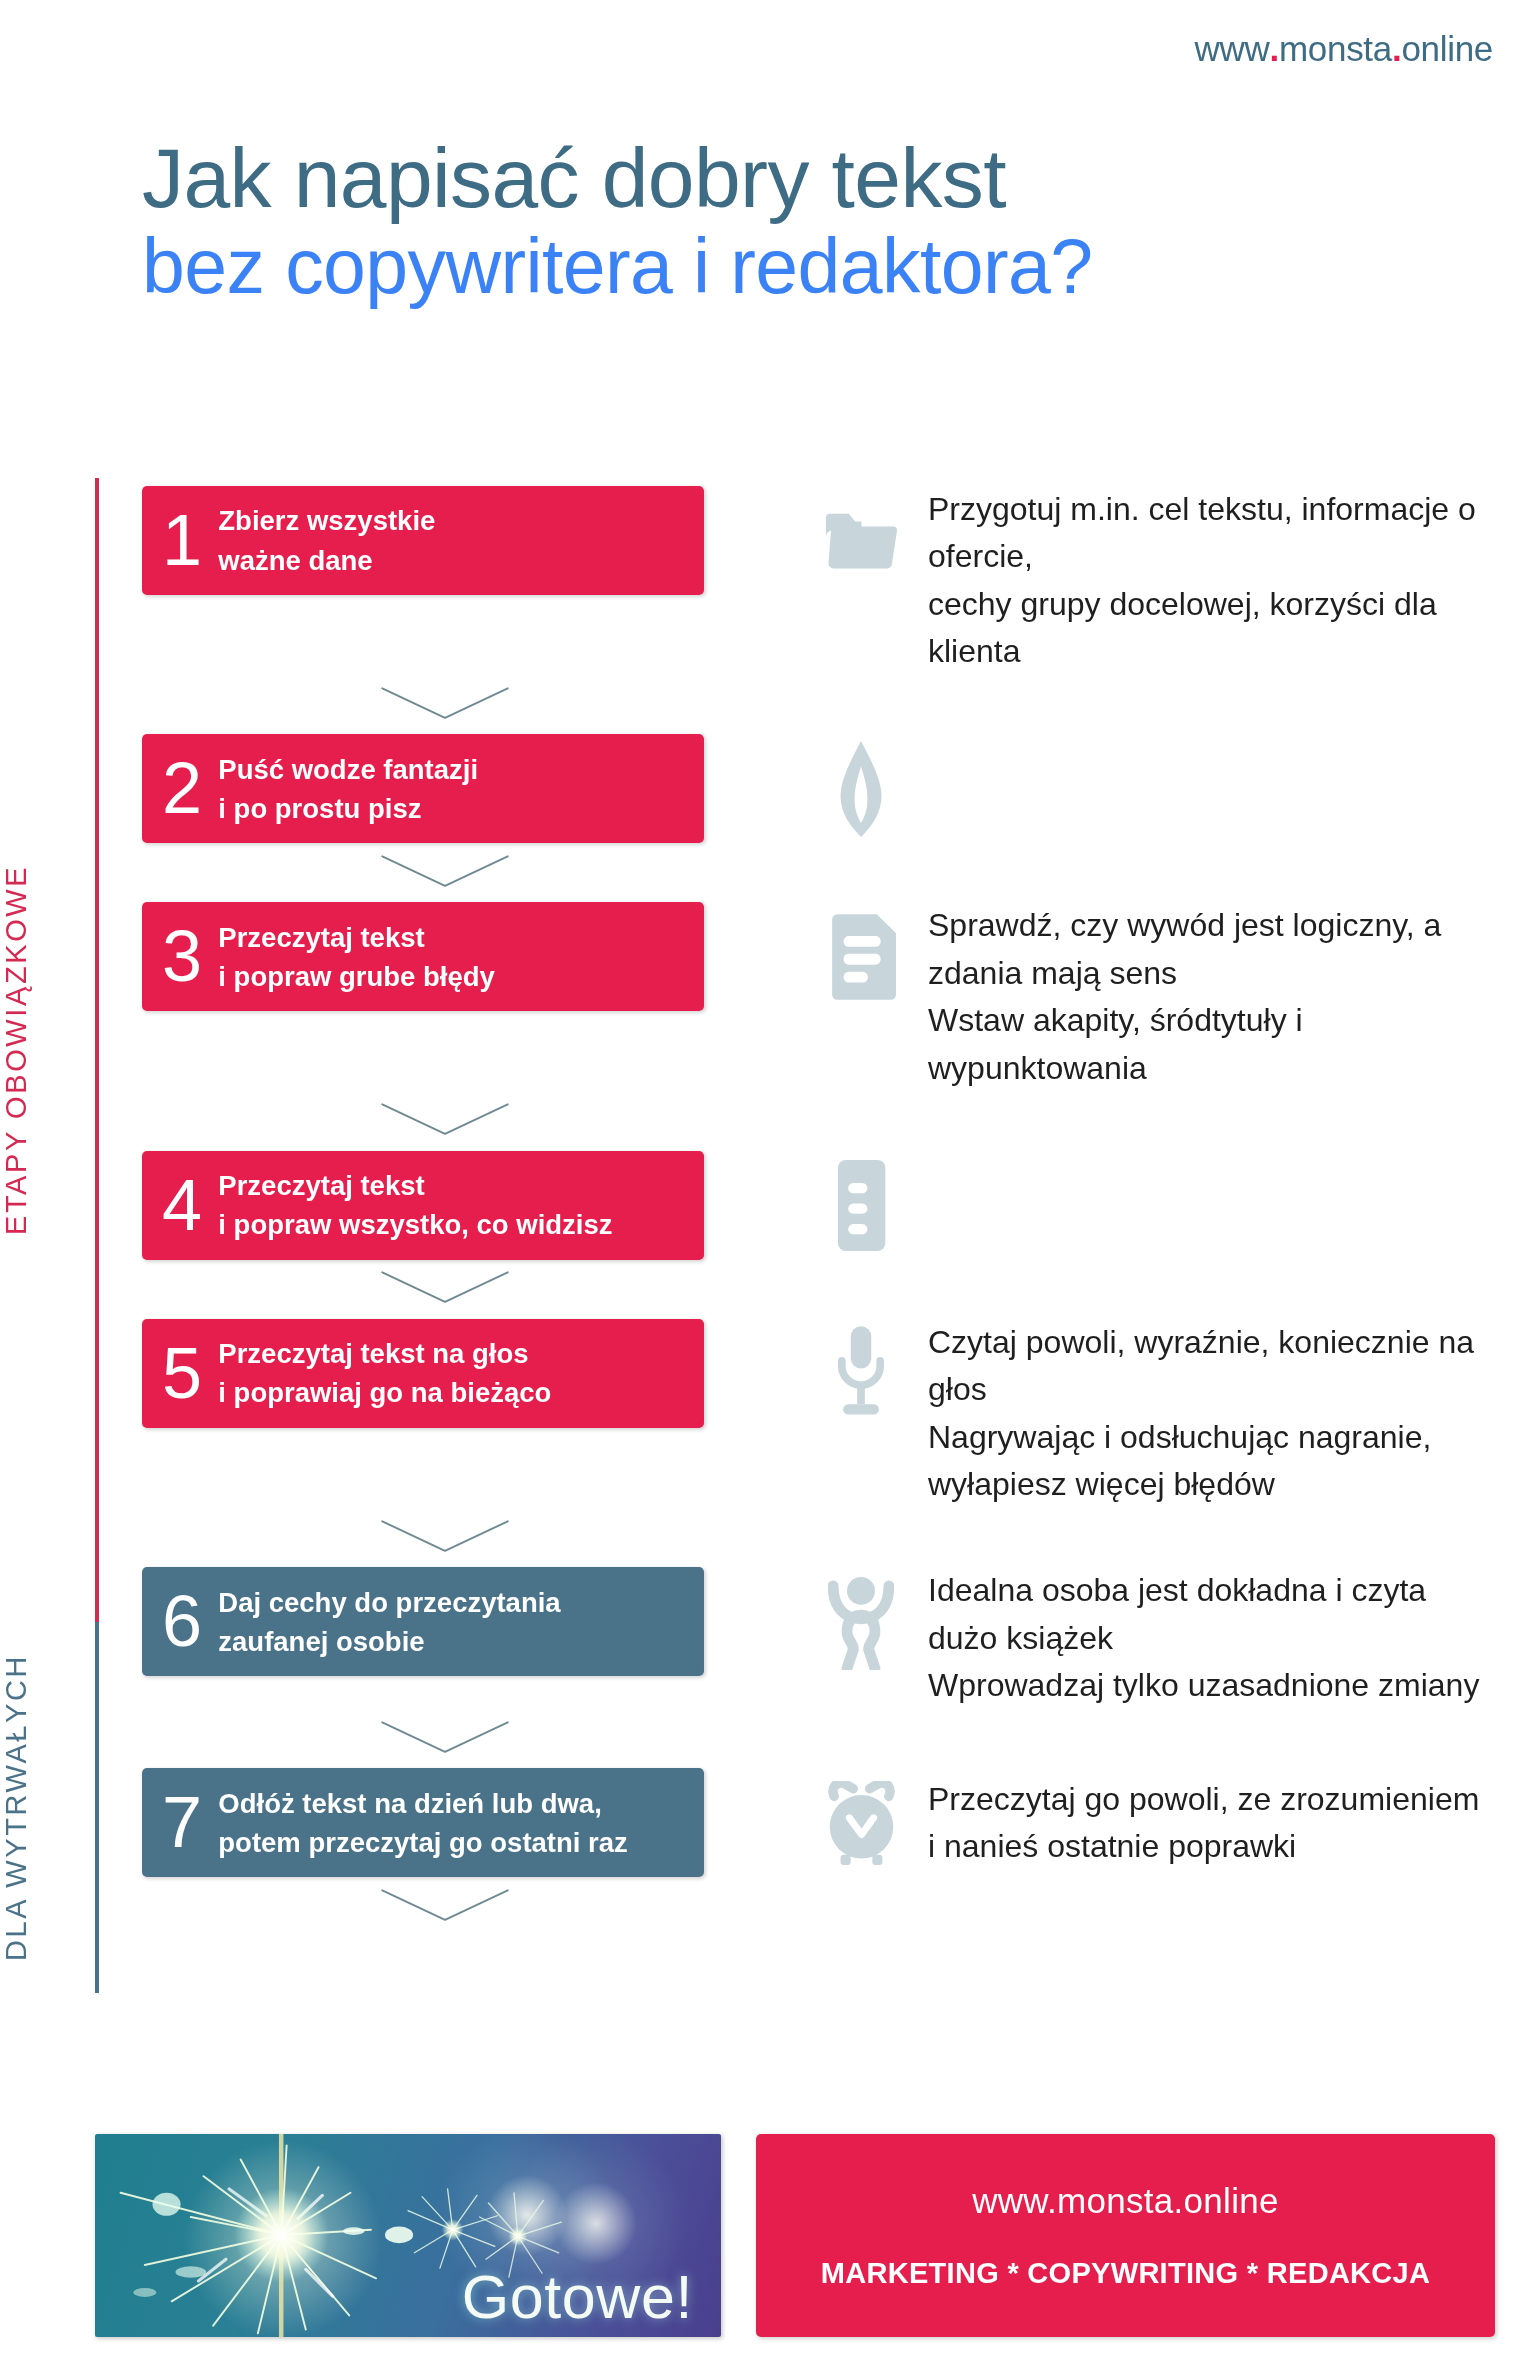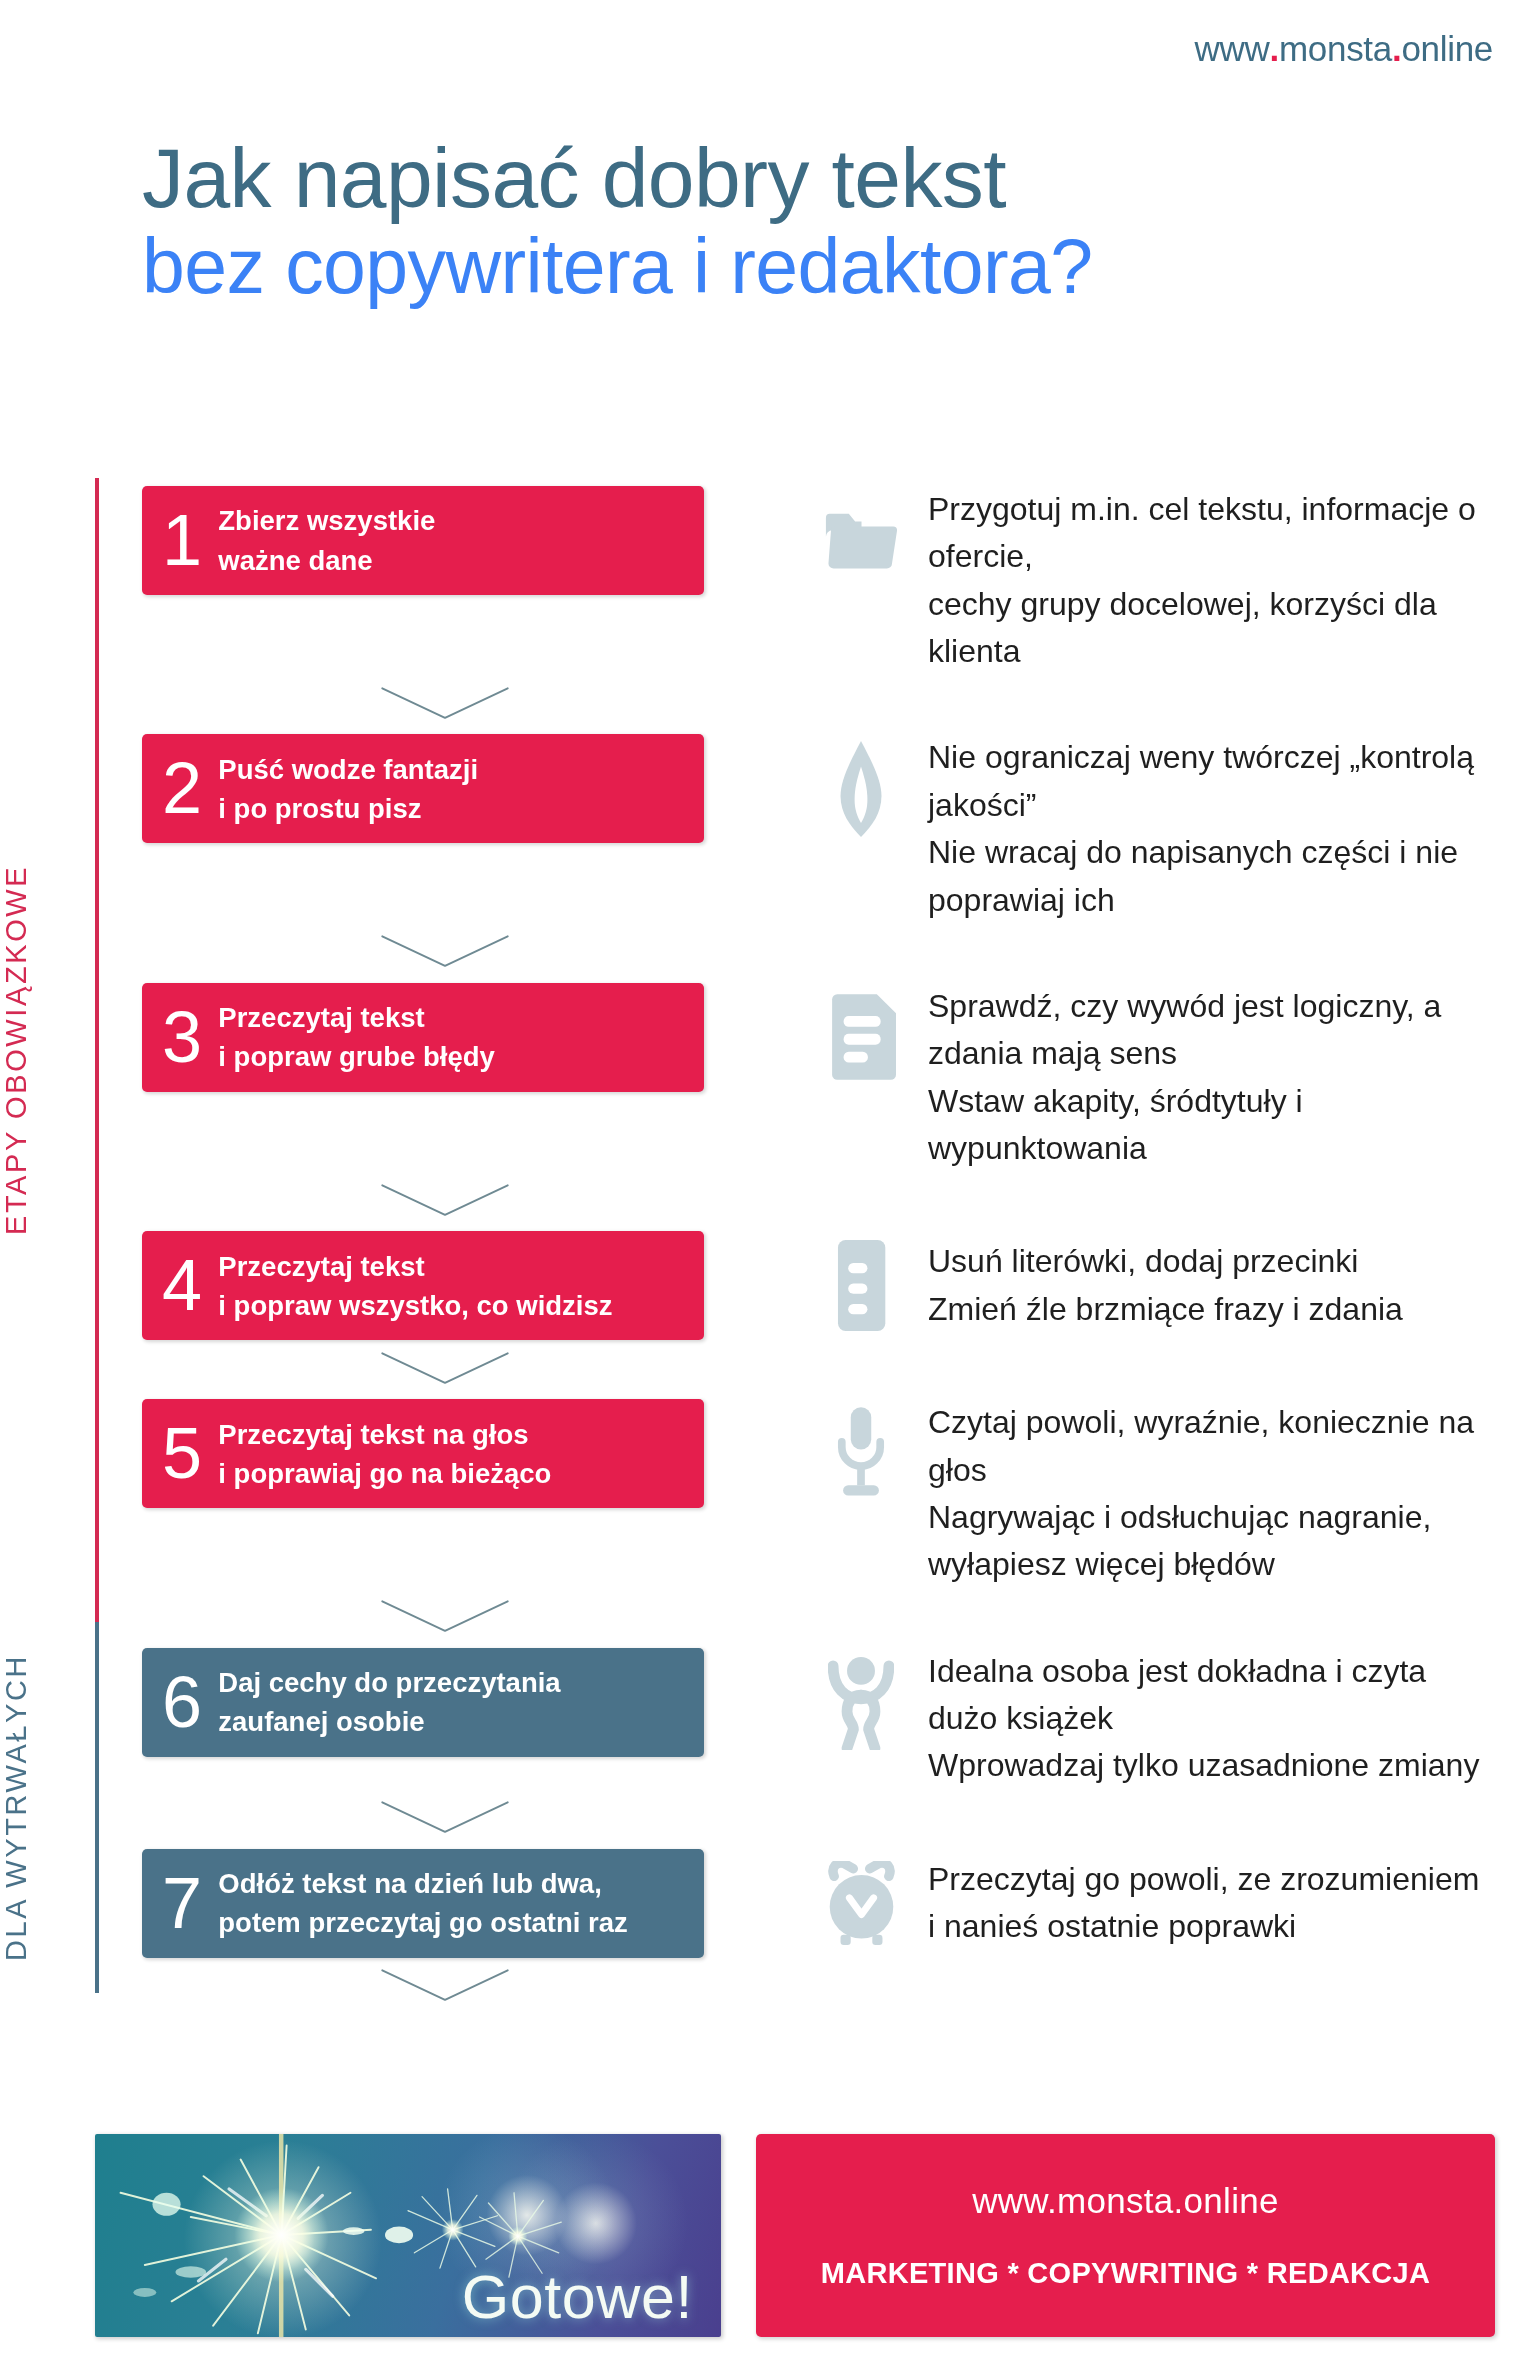--- a/index.html
+++ b/index.html
@@ -250,24 +250,20 @@
         <div>Puść wodze fantazji</div>
         <div>i po prostu pisz</div>
       </div>
     </div>
     <div class="step-icon">
         <svg width="54" height="96" viewBox="0 0 84 150">
           <path d="M42 0 C60 34 74 62 74 86 C74 112 60 132 42 150 C24 132 10 112 10 86 C10 62 24 34 42 0 Z" fill="#C8D6DC"></path>
           <path d="M42 40 C49 62 52 76 52 92 C52 106 48 118 42 128 C36 118 32 106 32 92 C32 76 35 62 42 40 Z" fill="#ffffff"></path>
         </svg>
       </div>
-    <div class="step-desc">
-        <div>Nie ograniczaj weny twórczej „kontrolą jakości”</div>
-        <div>Nie wracaj do napisanych części i nie poprawiaj ich</div>
-      </div>
   </div>
     <div class="chevron">
       <svg width="128" height="36" viewBox="0 0 200 56">
         <path d="M2 2 L100 48 L198 2" stroke="#6f8a93" stroke-width="3" fill="none" stroke-linecap="round" stroke-linejoin="round"></path>
       </svg>
     </div>
     <div class="step">
     <div class="step-box red">
       <div class="step-num">3</div>
       <div class="step-text">
@@ -301,24 +297,20 @@
         <div>i popraw wszystko, co widzisz</div>
       </div>
     </div>
     <div class="step-icon">
         <svg width="64" height="91" viewBox="0 0 100 142">
           <path d="M14 12a12 12 0 0 1 12-12h50a12 12 0 0 1 12 12v118a12 12 0 0 1-12 12H26a12 12 0 0 1-12-12z" fill="#C8D6DC"></path>
           <rect x="30" y="36" width="30" height="16" rx="8" fill="#ffffff"></rect>
           <rect x="30" y="68" width="30" height="16" rx="8" fill="#ffffff"></rect>
           <rect x="30" y="100" width="30" height="16" rx="8" fill="#ffffff"></rect>
         </svg>
-      </div>
-    <div class="step-desc">
-        <div>Usuń literówki, dodaj przecinki</div>
-        <div>Zmień źle brzmiące frazy i zdania</div>
       </div>
   </div>
     <div class="chevron">
       <svg width="128" height="36" viewBox="0 0 200 56">
         <path d="M2 2 L100 48 L198 2" stroke="#6f8a93" stroke-width="3" fill="none" stroke-linecap="round" stroke-linejoin="round"></path>
       </svg>
     </div>
     <div class="step">
     <div class="step-box red">
       <div class="step-num">5</div>

